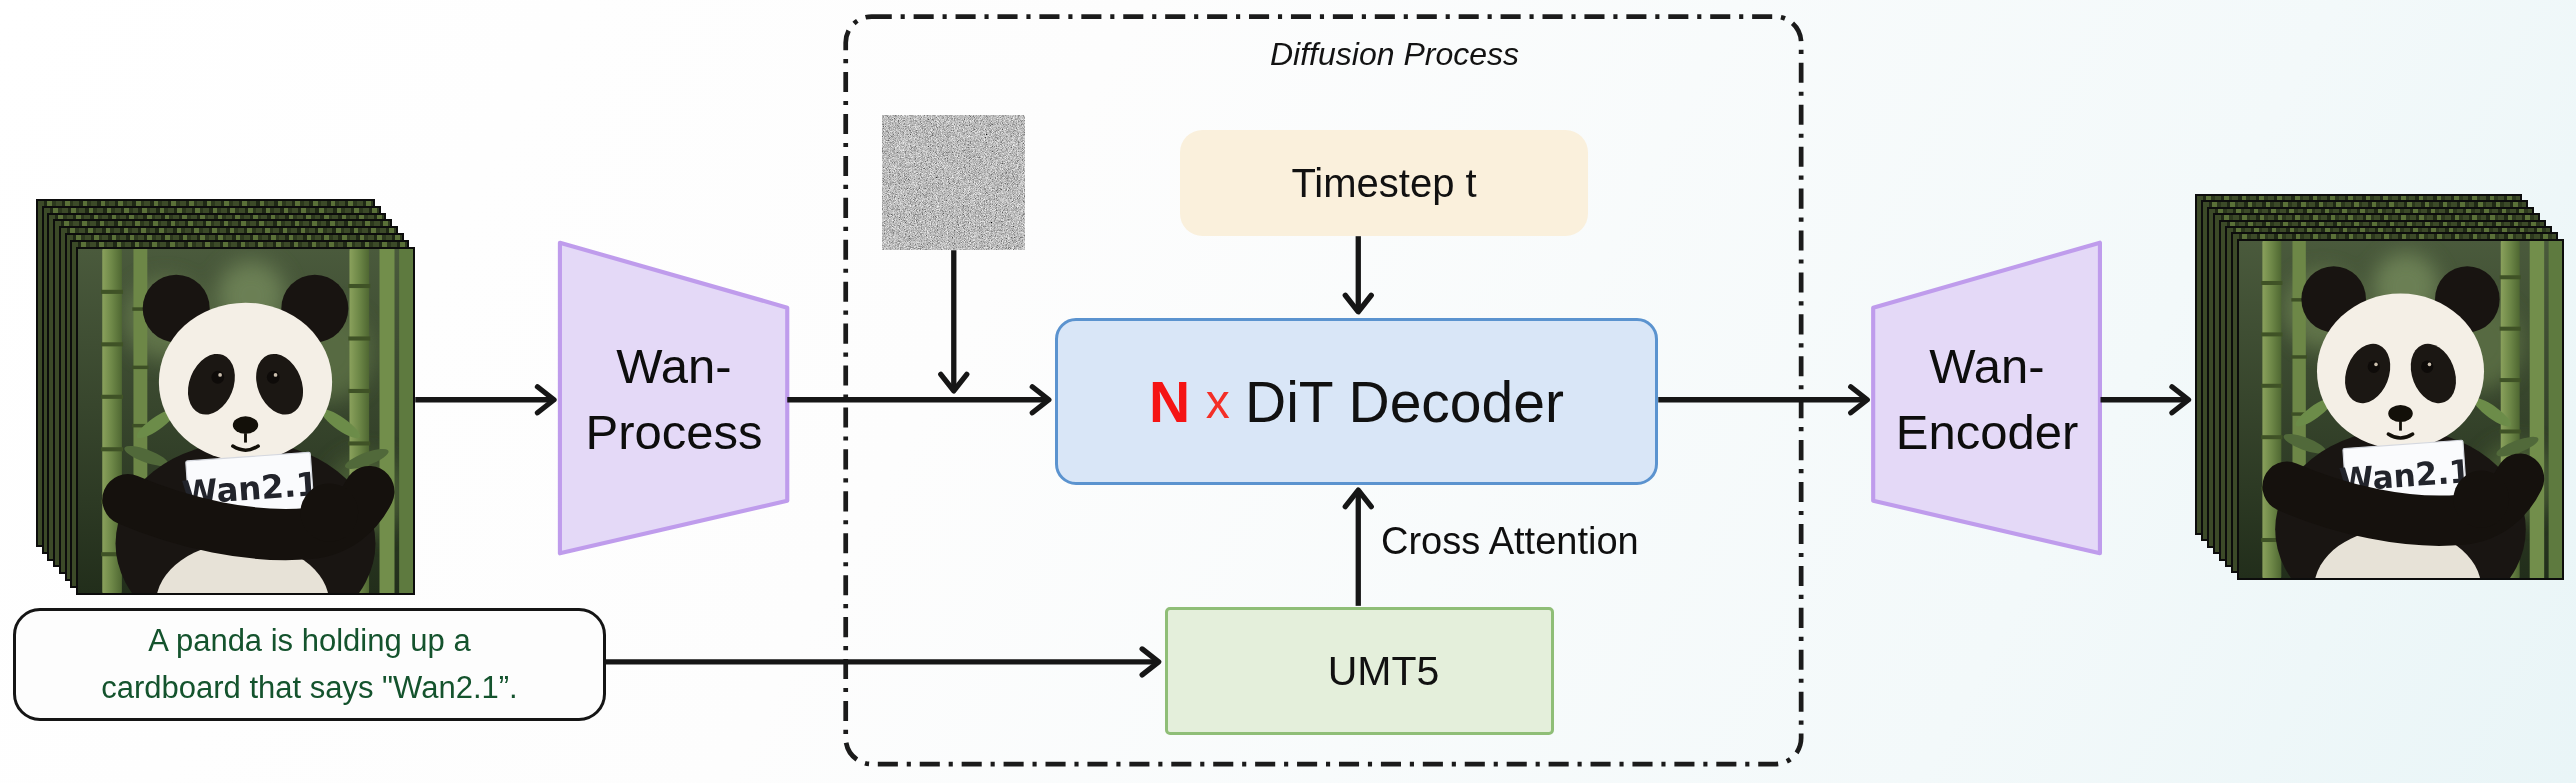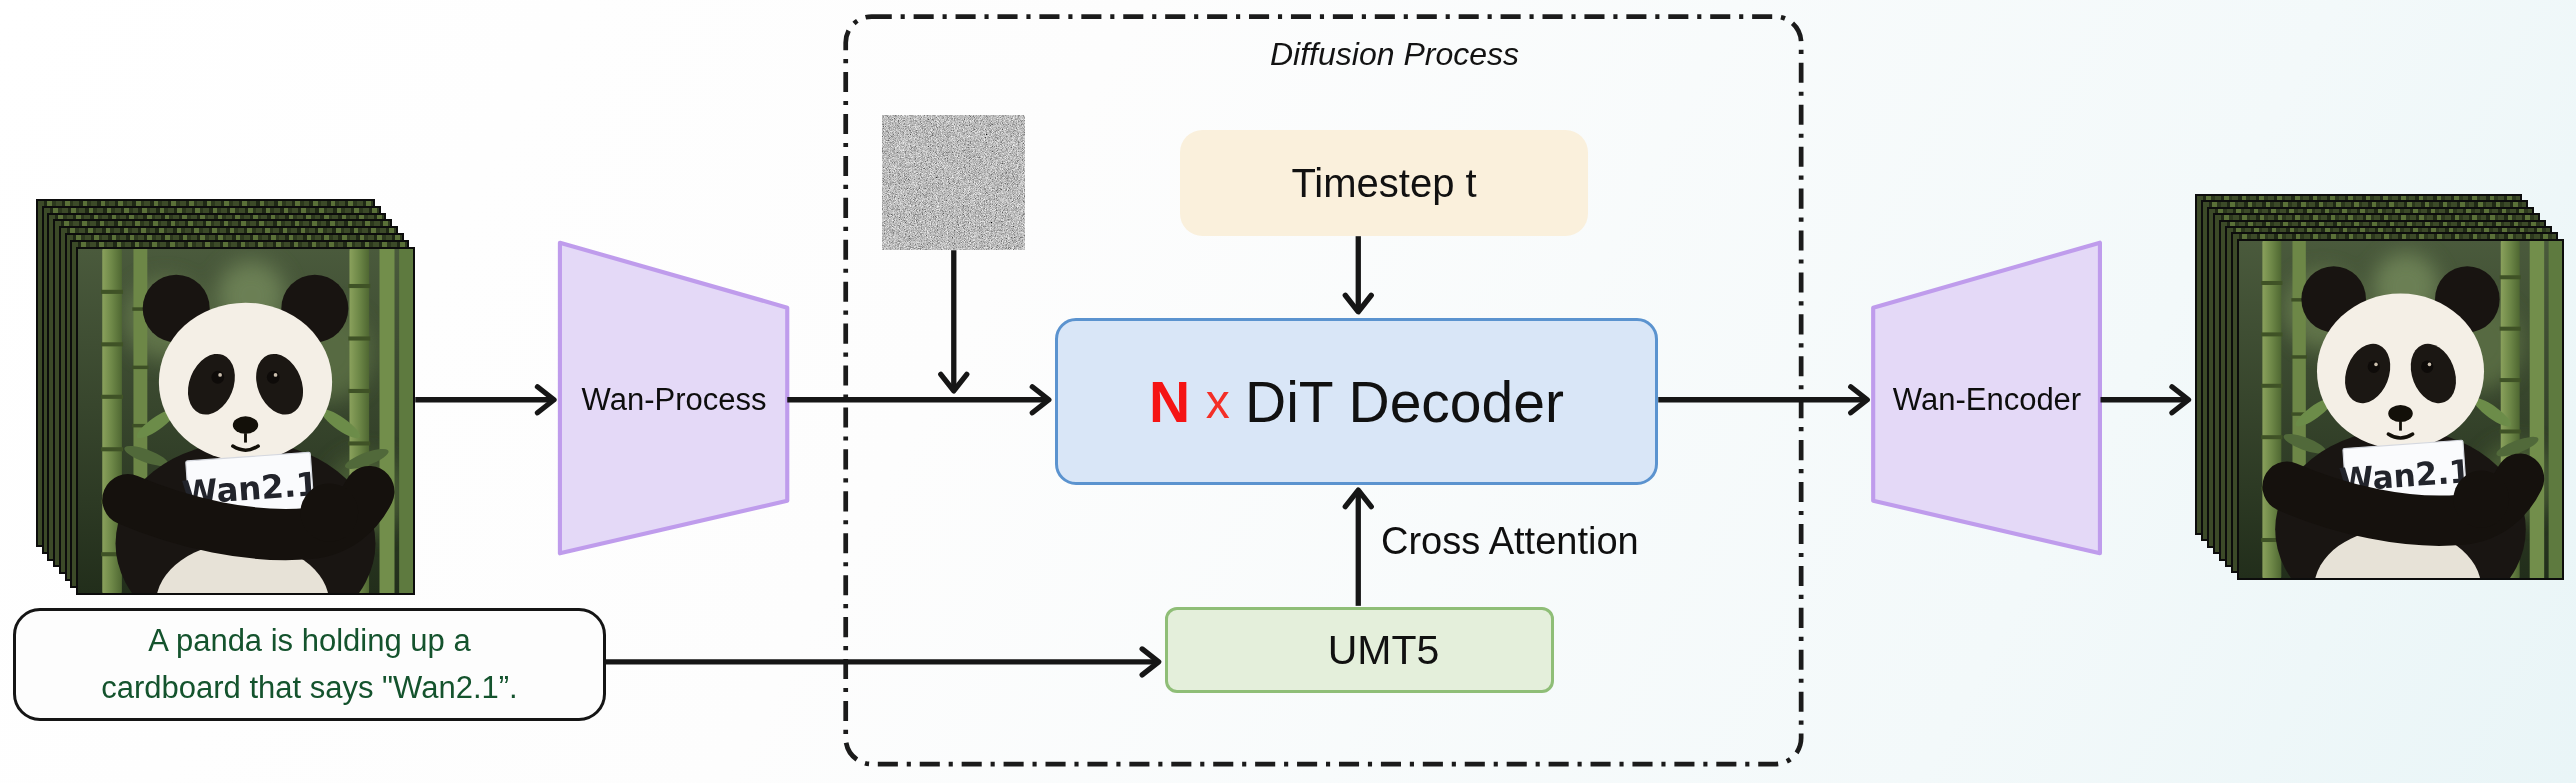--- a/index.html
+++ b/index.html
@@ -10,35 +10,35 @@
   }
   .overlay{position:absolute;left:0;top:0;width:2576px;height:783px;}
   .flow{stroke:var(--c-arrow,#161616);stroke-width:9;fill:none;}
   .boundary{fill:none;stroke:#1b1b1b;stroke-width:8;stroke-dasharray:34 15 7 15;}
   .trap{fill:var(--c-vae-fill,#e4d9f7);stroke:var(--c-vae-border,#bf9cec);stroke-width:7;stroke-linejoin:round;}
   .label-abs{position:absolute;display:flex;align-items:center;justify-content:center;text-align:center;}
   .title{
     position:absolute;left:1270px;top:27px;width:523px;height:54px;line-height:54px;
     text-align:left;font-style:italic;font-size:32px;color:#131313;
   }
-  .vae-label{font-size:31px;line-height:1.34;color:#0d0d0d;}
+  .vae-label{flex-direction:column;font-size:49px;line-height:1.34;color:#0d0d0d;}
   .box{position:absolute;box-sizing:border-box;display:flex;align-items:center;justify-content:center;}
   .timestep{
     left:1166px;top:130px;width:408px;height:106px;border-radius:22.4px;
     background:var(--c-timestep-fill,#faf0dc);font-size:40px;margin-left:14px;
   }
   .dit{
     left:1055px;top:318px;width:603px;height:167px;border-radius:21px;
     background:var(--c-dit-fill,#d9e6f7);border:3px solid var(--c-dit-border,#5b93cf);
     font-size:57px;
   }
   .dit .dit-n{color:var(--c-n-red,#f51414);font-weight:bold;}
   .dit .dit-x{color:var(--c-x-red,#f42f27);margin:0 15.4px;font-size:48px;}
   .umt5{
-    left:1165px;top:607px;width:389px;height:86px;border-radius:12px;
+    left:1165px;top:607px;width:389px;height:128px;border-radius:5px;
     background:var(--c-umt5-fill,#e4efdb);border:3px solid var(--c-umt5-border,#8fbe77);
     font-size:41px;
     padding-left:48px;
   }
   .cross-attn{position:absolute;left:1381px;top:520px;font-size:38px;color:#0f0f0f;white-space:nowrap;}
   .prompt{
     left:13px;top:608px;width:593px;height:113px;border:3.5px solid #151515;border-radius:27px;
     background:#fdfdfd;flex-direction:column;font-size:31px;line-height:1.5;color:#14532d;
   }
   

